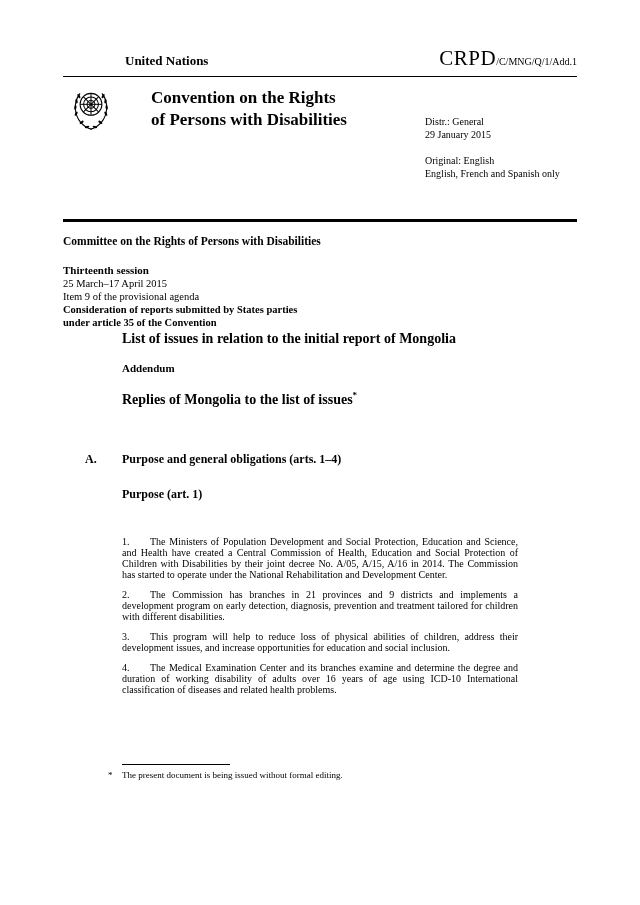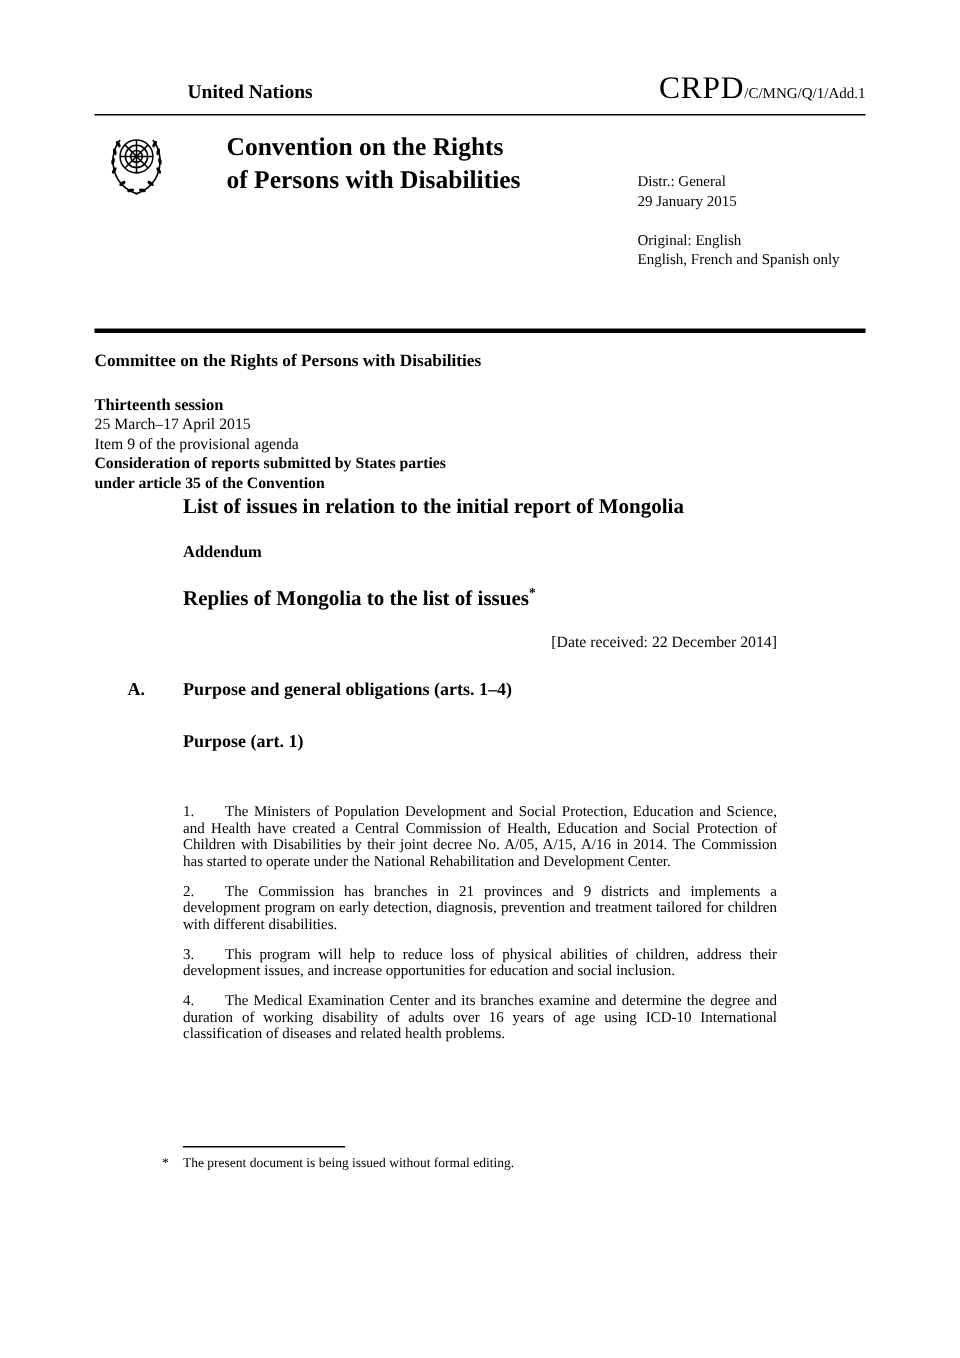--- a/index.html
+++ b/index.html
@@ -124,21 +124,20 @@
     <div class="session-name">Thirteenth session</div>
     <div>25 March–17 April 2015</div>
     <div>Item 9 of the provisional agenda</div>
     <div class="agenda-title">Consideration of reports submitted by States parties</div>
     <div class="agenda-title">under article 35 of the Convention</div>
   </div>
 
   <div class="doc-title">List of issues in relation to the initial report of Mongolia</div>
   <div class="addendum">Addendum</div>
   <div class="subtitle"><span>Replies of Mongolia to the list of issues</span><sup>*</sup></div>
-  <div class="date-received">[Date received: 22 December 2014]</div>
 
   <div class="section-heading">
     <span class="section-letter">A.</span><span>Purpose and general obligations (arts. 1–4)</span>
   </div>
   <div class="purpose-heading">Purpose (art. 1)</div>
 
   <div class="paras">
     <p><span class="para-num">1.</span><span>The Ministers of Population Development and Social Protection, Education and Science, and Health have created a Central Commission of Health, Education and Social Protection of Children with Disabilities by their joint decree No. A/05, A/15, A/16 in 2014. The Commission has started to operate under the National Rehabilitation and Development Center.</span></p>
     <p><span class="para-num">2.</span><span>The Commission has branches in 21 provinces and 9 districts and implements a development program on early detection, diagnosis, prevention and treatment tailored for children with different disabilities.</span></p>
     <p><span class="para-num">3.</span><span>This program will help to reduce loss of physical abilities of children, address their development issues, and increase opportunities for education and social inclusion.</span></p>

